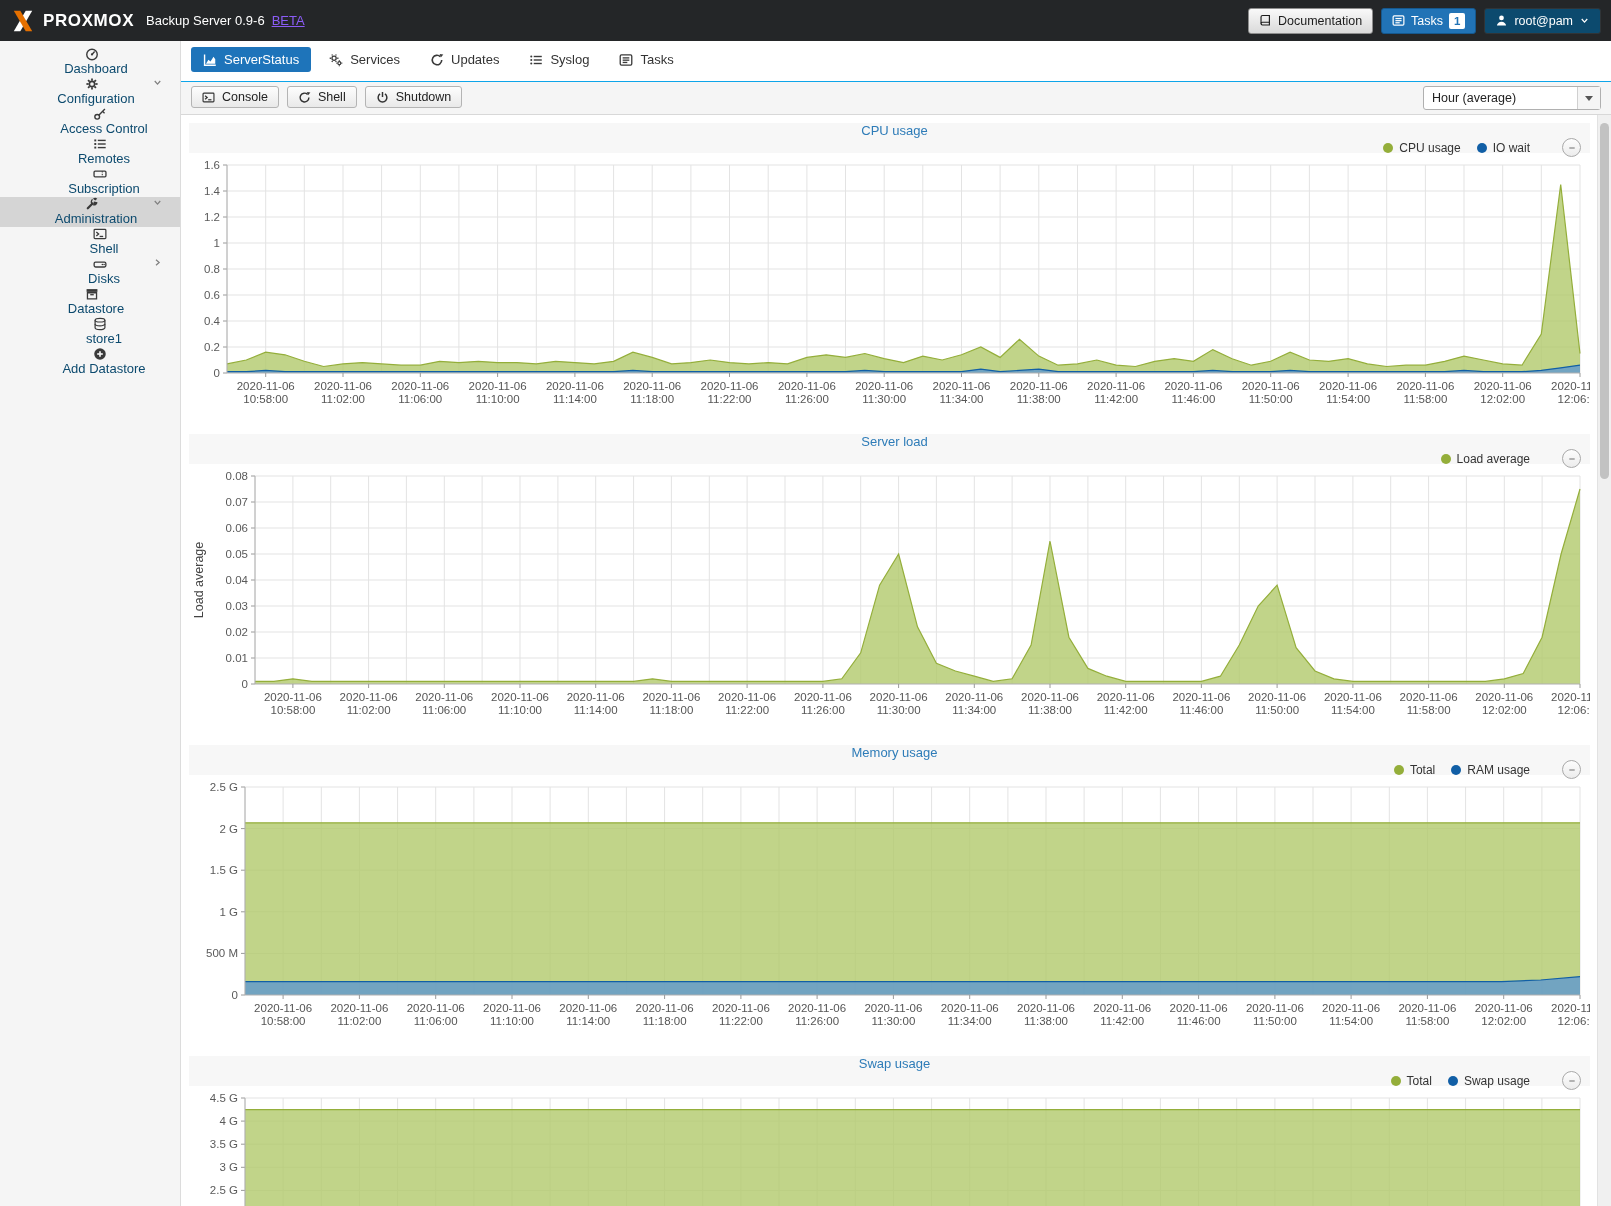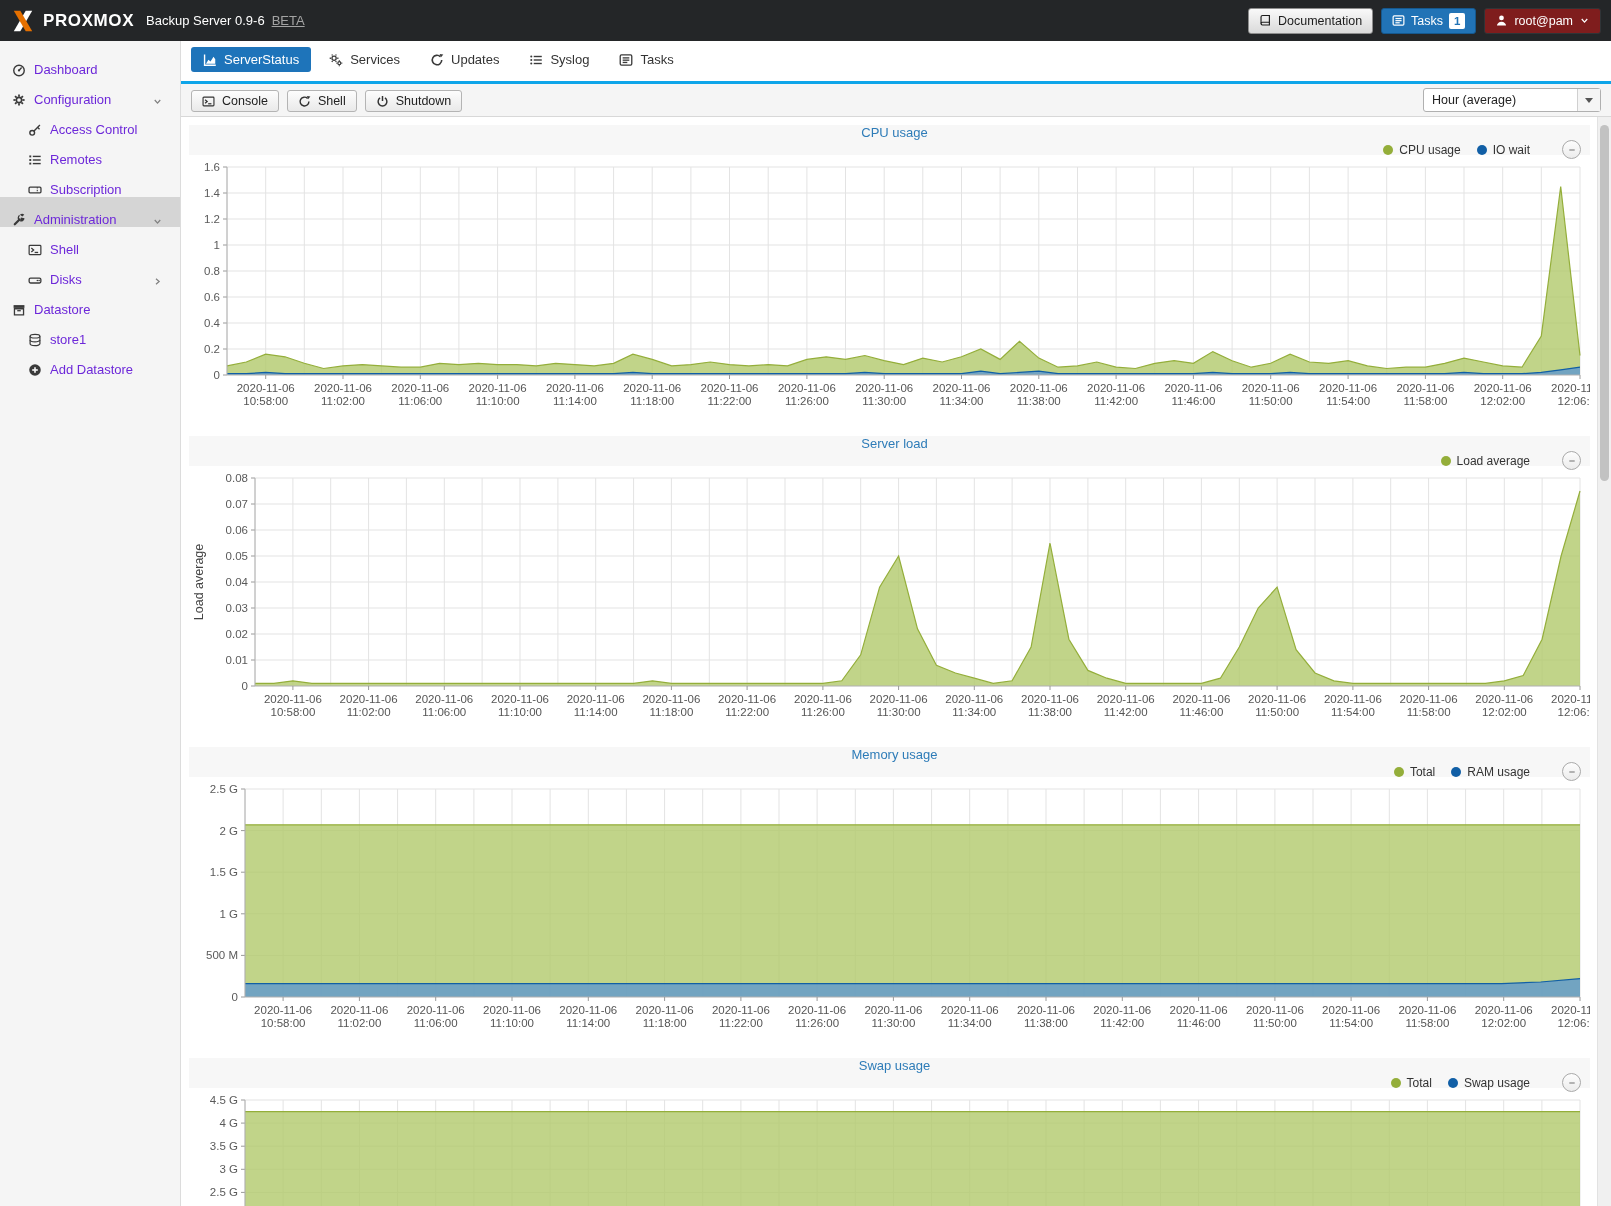--- a/index.html
+++ b/index.html
@@ -10,50 +10,50 @@
   }
   svg{display:block}
   svg text{font-family:"Liberation Sans",sans-serif}
   .ic{display:inline-flex;align-items:center;justify-content:center;line-height:0;flex:0 0 auto}
 
   
   #header{height:41px;background:#242628;display:flex;align-items:center;padding:0 10px;}
   #logo{display:flex;align-items:center;gap:7px;}
   #brand{color:#fff;font-weight:800;font-size:17px;letter-spacing:.6px;}
   #product{color:#fff;font-size:13px;margin-left:12px;}
-  #beta{color:#a3a3a3;font-size:13px;margin-left:7px;text-decoration:underline;cursor:pointer;}
+  #beta{color:#8b5cf6;font-size:13px;margin-left:7px;text-decoration:underline;cursor:pointer;}
   .hspacer{flex:1}
   .hbtn{display:flex;align-items:center;gap:6px;height:24px;padding:0 10px;border-radius:3px;
         font-size:12.5px;cursor:pointer;margin-left:8px;white-space:nowrap;}
   .hbtn.light{background:linear-gradient(#f9f9f9,#dadada);border:1px solid #8d8d8d;color:#1c1c1c;text-align:center;}
   .hbtn.blue{background:#2173b6;border:1px solid #15588e;color:#fff;}
-  .hbtn.dark{background:#7f1d1d;border:1px solid #303437;color:#fff;}
+  .hbtn.dark{background:#0c4a6e;border:1px solid #303437;color:#fff;}
   .badge{background:#fff;color:#2173b6;border-radius:2px;padding:0 5px;font-size:11.5px;
          font-weight:bold;line-height:16px;}
 
   
   #body-row{display:flex;height:1165px;}
   #sidebar{width:181px;background:#f5f5f5;border-right:1px solid #dcdcdc;padding-top:6px;box-sizing:border-box;}
-  .side-item{height:30px;display:flex;align-items:flex-end;padding-left:12px;font-size:13px;
-             color:#6d28d9;position:relative;cursor:pointer;}
+  .side-item{height:30px;display:flex;align-items:center;padding-left:12px;font-size:13px;
+             color:#0c4a6e;position:relative;cursor:pointer;flex-direction:column;}
   .side-item.lvl1{padding-left:28px;}
   .side-item.selected{background:#d5d5d5;}
   .side-item .ic{margin-right:8px;color:#3a3a3a;}
   .side-item .expander{position:absolute;right:9px;color:#808080;}
 
   #main{flex:1;display:flex;flex-direction:column;min-width:0;background:#fff;}
   .title-row{padding:13px 0 3px 10px;font-size:15px;color:#2e7cb8;}
   #tabrow{display:flex;gap:6px;padding:6px 0 0 10px;}
   .tab{display:flex;align-items:center;gap:7px;padding:5px 12px;border-radius:3px;font-size:13px;
        color:#333;cursor:pointer;}
   .tab .ic{color:#3a3a3a;}
   .tab.active{background:#1e74ba;color:#fff;}
   .tab.active .ic{color:#fff;}
 
-  .toolbar{display:flex;align-items:flex-end;gap:8px;background:#f5f5f5;border-top:3px solid #0ea5e9;
+  .toolbar{display:flex;align-items:flex-start;gap:8px;background:#f5f5f5;border-top:1px solid #0ea5e9;
            border-bottom:1px solid #d8d8d8;padding:4px 10px;margin-top:9px;}
   .tbtn{display:flex;align-items:center;gap:7px;background:linear-gradient(#fdfdfd,#e9e9e9);
         border:1px solid #b4b4b4;border-radius:3px;padding:3px 10px;font-size:12.5px;color:#222;cursor:pointer;}
   .tbtn .ic{color:#333;}
   .combo{display:flex;align-items:center;border:1px solid #b0b0b0;border-radius:3px;background:#fff;
          height:24px;width:178px;margin-left:auto;cursor:pointer;box-sizing:border-box;}
   .combo .val{flex:1;padding:0 8px;font-size:12.5px;color:#222;}
   .combo .trigger{width:22px;align-self:stretch;border-left:1px solid #d0d0d0;background:#f5f5f5;
                   display:flex;align-items:center;justify-content:center;}
   .combo .trigger::after{content:"";border-left:4px solid transparent;border-right:4px solid transparent;

